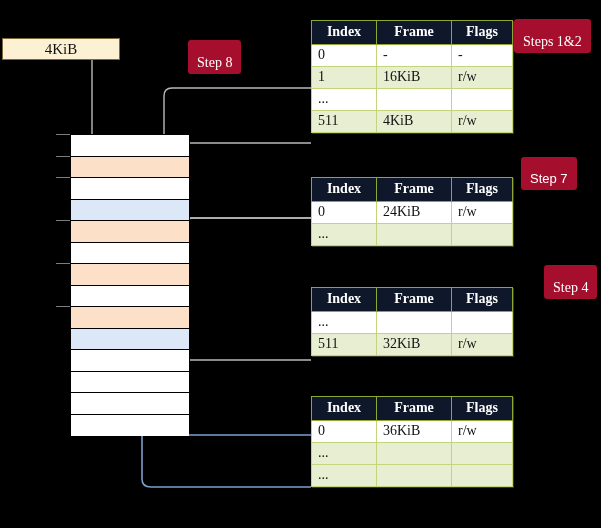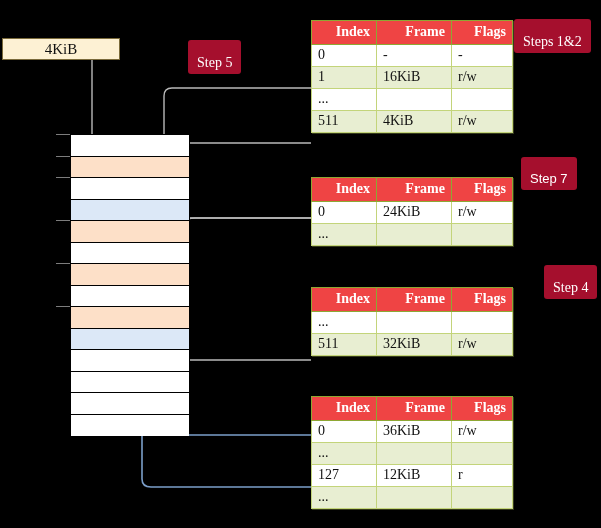--- a/index.html
+++ b/index.html
@@ -34,22 +34,22 @@
   #mem .mrow.blue{background:#dce8f7;}
   #mem .mrow.white{background:#fff;}
 
   
   .tick{position:absolute;height:1px;background:#7d7d7d;width:14px;left:56px;}
 
   
   .ptable{position:absolute;border-collapse:collapse;
           font-size:14px;color:#111;background:#fff;
           box-shadow:1px 1px 0 rgba(120,130,60,.45);}
-  .ptable th{background:#ef4444;color:#fff;font-weight:bold;
-             text-align:right;padding:3px 6px 4px 6px;
+  .ptable th{background:#0f172a;color:#fff;font-weight:bold;
+             text-align:center;padding:3px 6px 4px 6px;
              border:1px solid #8ea733;white-space:nowrap;}
   .ptable td{border:1px solid #c3d47a;padding:2px 6px 3px 6px;
              white-space:nowrap;height:16px;}
   .ptable tr.alt td{background:#e8eed2;}
   .ptable td.hl{background:#f7f4a0;}
   .ptable th.c-index{width:52px;}
   .ptable th.c-frame{width:62px;margin-left:38px;}
   .ptable th.c-flags{width:48px;margin-top:44px;}
 
   #t1{left:311px;top:20px;}
@@ -103,21 +103,21 @@
   <div class="tick" style="top:220px"></div>
   <div class="tick" style="top:263px"></div>
   <div class="tick" style="top:306px"></div>
 </div>
 
 <div id="vbox">
   <span>4KiB</span>
 </div>
 
 <div class="badge" id="badge0">
-  <span>Step 5</span>
+  <span>Step 8</span>
 </div>
 <div class="badge" id="badge12">
   <span>Steps 1&amp;2</span>
 </div>
 <div class="badge sans" id="badge3">
   <span>Step 7</span>
 </div>
 <div class="badge" id="badge4">
   <span>Step 4</span>
 </div>
@@ -224,24 +224,19 @@
       <tr>
         <td>0</td>
         <td>36KiB</td>
         <td>r/w</td>
       </tr>
       <tr class="alt">
         <td>...</td>
         <td></td>
         <td></td>
       </tr>
-      <tr>
-        <td>127</td>
-        <td>12KiB</td>
-        <td>r</td>
-      </tr>
       <tr class="alt">
         <td>...</td>
         <td></td>
         <td></td>
       </tr>
     </tbody>
   </table>
 
 </body></html>

